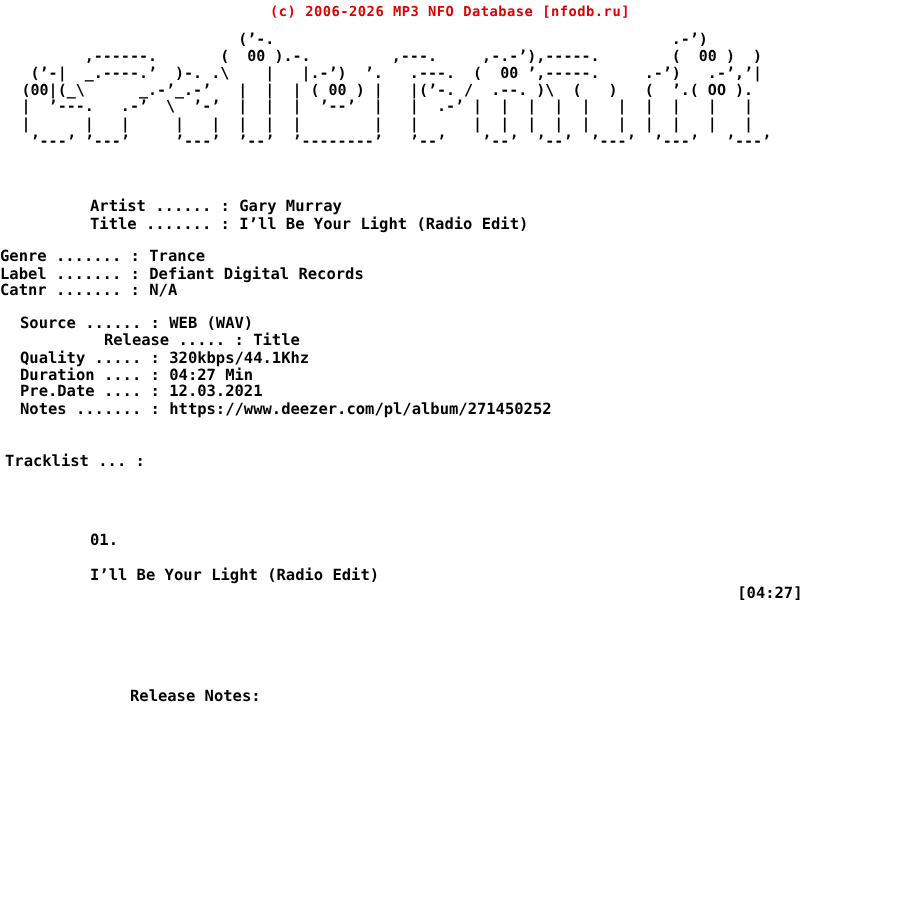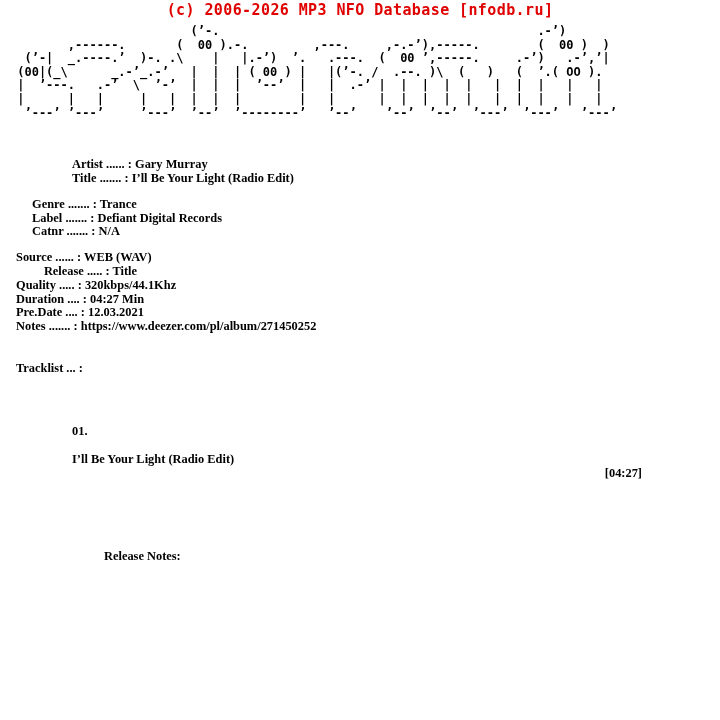--- a/index.html
+++ b/index.html
@@ -15,21 +15,21 @@
     color: #000000;
   }
   .page {
     position: relative;
     width: 720px;
     height: 720px;
   }
   .header {
     text-align: center;
     color: #e00000;
-    font-size: 15px;
+    font-size: 11px;
     font-weight: bold;
     letter-spacing: 0.4px;
     line-height: 18px;
     padding-top: 1px;
     white-space: pre;
   }
   .logo {
     white-space: pre;
     font-family: "DejaVu Sans Mono", "Liberation Mono", monospace;
     font-size: 12px;
@@ -39,26 +39,25 @@
     color: #000000;
     margin: 6px 0 0 0;
     padding-left: 10px;
   }
   .info {
     white-space: pre;
     font-size: 12.4px;
     line-height: 13.8px;
     font-weight: bold;
     color: #000000;
-    font-family: Liberation Serif, serif;
   }
   .block-artist { margin-top: 38px; padding-left: 72px; }
-  .block-genre  { margin-top: 12px; padding-left: 32px; }
+  .block-genre  { margin-top: 12px; padding-left: 0; }
   .block-source { margin-top: 12px; padding-left: 16px; }
-  .block-tracklist-head { margin-top: 28px; padding-left: 16px; }
+  .block-tracklist-head { margin-top: 28px; padding-left: 4px; }
   .block-tracks { margin-top: 22px; padding-left: 72px; }
   .block-notes { margin-top: 42px; padding-left: 104px; }
   .track-row {
     display: flex;
     width: 570px;
     flex-direction: column;
   }
   .track-title { flex: 0 0 auto; }
   .track-time { margin-left: auto; }
 </style>

